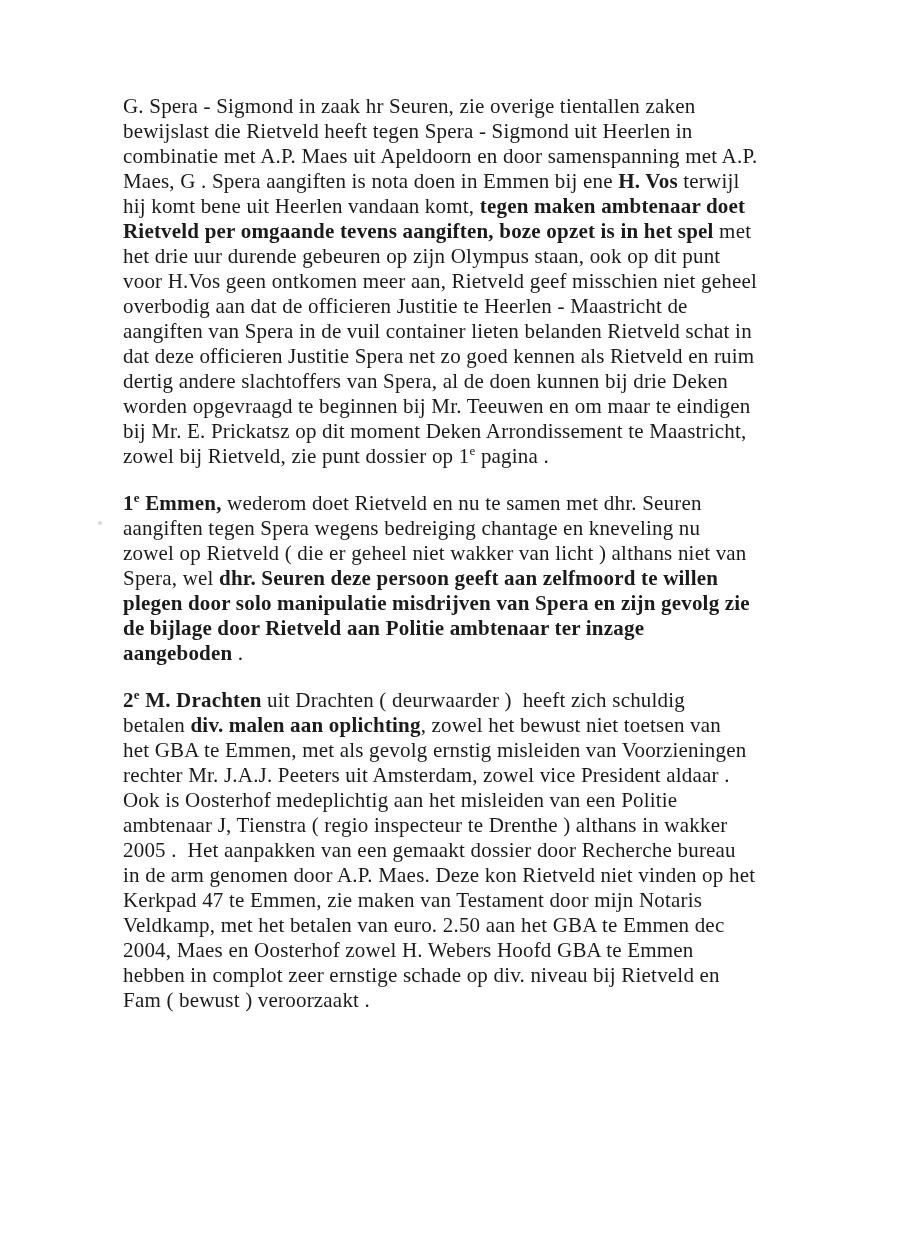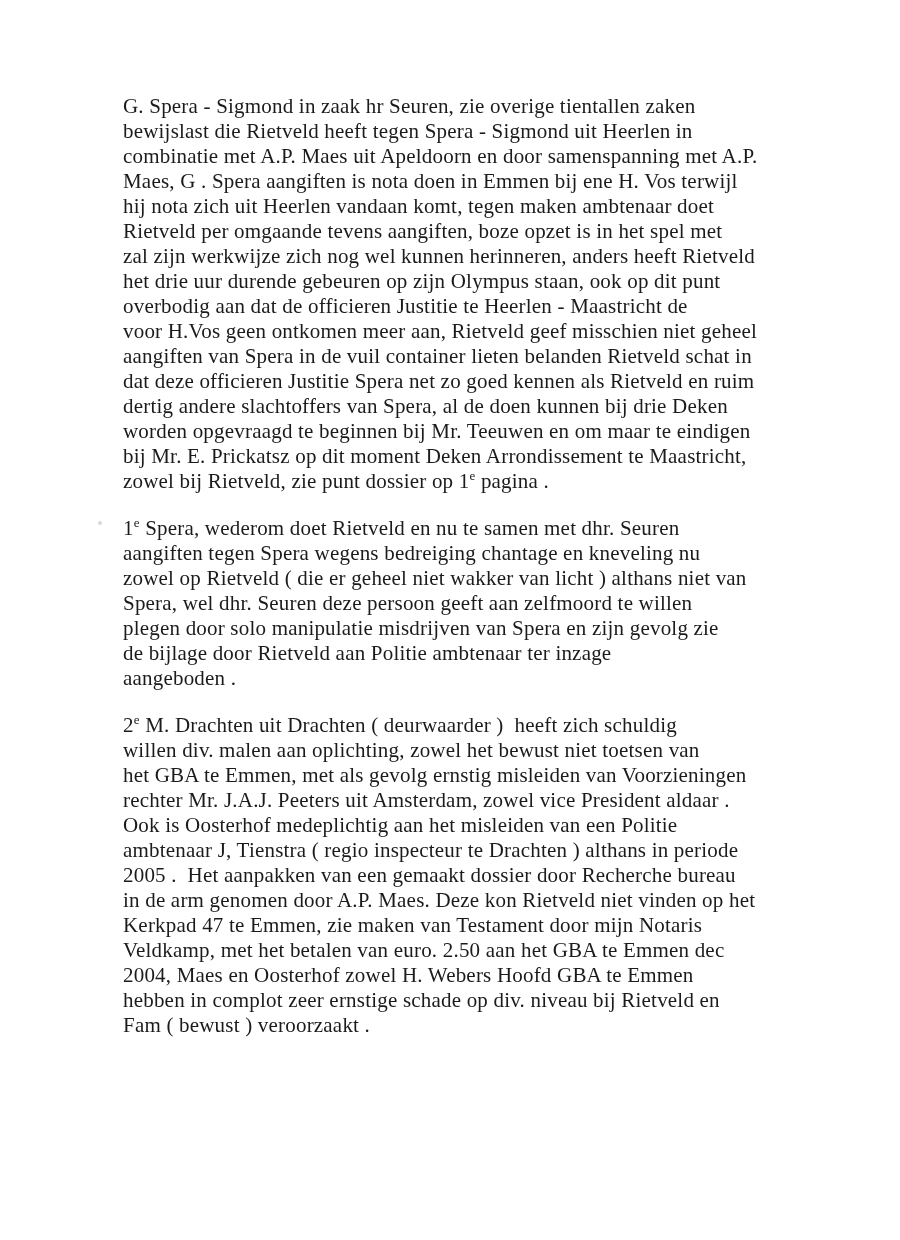--- a/index.html
+++ b/index.html
@@ -29,21 +29,21 @@
   .block {
     margin: 0 0 22px 0;
   }
   .line {
     white-space: pre;
     font-size: 21px;
     line-height: 25px;
     letter-spacing: 0.2px;
   }
   .bold {
-    font-weight: normal;
+    font-weight: bold;
   }
   sup {
     font-size: 0.62em;
     line-height: 0;
     vertical-align: super;
   }
   .speck {
     position: absolute;
     left: 98px;
     top: 521px;
@@ -57,49 +57,48 @@
 <body style="background: rgb(255, 255, 255);">
 
 <div class="scan-page">
   <div class="speck"></div>
   <div class="doc-body" style="color: rgb(27, 27, 27);">
       <div class="block paragraph">
         <div class="line"><span>G. Spera - Sigmond in zaak hr Seuren, zie overige tientallen zaken</span></div>
         <div class="line"><span>bewijslast die Rietveld heeft tegen Spera - Sigmond uit Heerlen in</span></div>
         <div class="line"><span>combinatie met A.P. Maes uit Apeldoorn en door samenspanning met A.P.</span></div>
         <div class="line"><span>Maes, G . Spera aangiften is nota doen in Emmen bij ene </span><span class="bold">H. Vos</span><span> terwijl</span></div>
-        <div class="line"><span>hij nota zich uit Heerlen vandaan komt, </span><span class="bold">tegen maken ambtenaar doet</span></div>
+        <div class="line"><span>hij komt bene uit Heerlen vandaan komt, </span><span class="bold">tegen maken ambtenaar doet</span></div>
         <div class="line"><span class="bold">Rietveld per omgaande tevens aangiften, boze opzet is in het spel</span><span> met</span></div>
-        <div class="line"><span>zal zijn werkwijze zich nog wel kunnen herinneren, anders heeft Rietveld</span></div>
         <div class="line"><span>het drie uur durende gebeuren op zijn Olympus staan, ook op dit punt</span></div>
+        <div class="line"><span>voor H.Vos geen ontkomen meer aan, Rietveld geef misschien niet geheel</span></div>
         <div class="line"><span>overbodig aan dat de officieren Justitie te Heerlen - Maastricht de</span></div>
-        <div class="line"><span>voor H.Vos geen ontkomen meer aan, Rietveld geef misschien niet geheel</span></div>
         <div class="line"><span>aangiften van Spera in de vuil container lieten belanden Rietveld schat in</span></div>
         <div class="line"><span>dat deze officieren Justitie Spera net zo goed kennen als Rietveld en ruim</span></div>
         <div class="line"><span>dertig andere slachtoffers van Spera, al de doen kunnen bij drie Deken</span></div>
         <div class="line"><span>worden opgevraagd te beginnen bij Mr. Teeuwen en om maar te eindigen</span></div>
         <div class="line"><span>bij Mr. E. Prickatsz op dit moment Deken Arrondissement te Maastricht,</span></div>
         <div class="line"><span>zowel bij Rietveld, zie punt dossier op 1</span><sup>e</sup><span> pagina .</span></div>
       </div>
       <div class="block paragraph">
-        <div class="line"><span class="bold">1</span><sup class="bold">e</sup><span class="bold"> Spera,</span><span> wederom doet Rietveld en nu te samen met dhr. Seuren</span></div>
+        <div class="line"><span class="bold">1</span><sup class="bold">e</sup><span class="bold"> Emmen,</span><span> wederom doet Rietveld en nu te samen met dhr. Seuren</span></div>
         <div class="line"><span>aangiften tegen Spera wegens bedreiging chantage en kneveling nu</span></div>
         <div class="line"><span>zowel op Rietveld ( die er geheel niet wakker van licht ) althans niet van</span></div>
         <div class="line"><span>Spera, wel </span><span class="bold">dhr. Seuren deze persoon geeft aan zelfmoord te willen</span></div>
         <div class="line"><span class="bold">plegen door solo manipulatie misdrijven van Spera en zijn gevolg zie</span></div>
         <div class="line"><span class="bold">de bijlage door Rietveld aan Politie ambtenaar ter inzage</span></div>
         <div class="line"><span class="bold">aangeboden</span><span> .</span></div>
       </div>
       <div class="block paragraph">
         <div class="line"><span class="bold">2</span><sup class="bold">e</sup><span class="bold"> M. Drachten</span><span> uit Drachten ( deurwaarder )  heeft zich schuldig</span></div>
-        <div class="line"><span>willen </span><span class="bold">div. malen aan oplichting</span><span>, zowel het bewust niet toetsen van</span></div>
+        <div class="line"><span>betalen </span><span class="bold">div. malen aan oplichting</span><span>, zowel het bewust niet toetsen van</span></div>
         <div class="line"><span>het GBA te Emmen, met als gevolg ernstig misleiden van Voorzieningen</span></div>
         <div class="line"><span>rechter Mr. J.A.J. Peeters uit Amsterdam, zowel vice President aldaar .</span></div>
         <div class="line"><span>Ook is Oosterhof medeplichtig aan het misleiden van een Politie</span></div>
-        <div class="line"><span>ambtenaar J, Tienstra ( regio inspecteur te Drachten ) althans in periode</span></div>
+        <div class="line"><span>ambtenaar J, Tienstra ( regio inspecteur te Drenthe ) althans in wakker</span></div>
         <div class="line"><span>2005 .  Het aanpakken van een gemaakt dossier door Recherche bureau</span></div>
         <div class="line"><span>in de arm genomen door A.P. Maes. Deze kon Rietveld niet vinden op het</span></div>
         <div class="line"><span>Kerkpad 47 te Emmen, zie maken van Testament door mijn Notaris</span></div>
         <div class="line"><span>Veldkamp, met het betalen van euro. 2.50 aan het GBA te Emmen dec</span></div>
         <div class="line"><span>2004, Maes en Oosterhof zowel H. Webers Hoofd GBA te Emmen</span></div>
         <div class="line"><span>hebben in complot zeer ernstige schade op div. niveau bij Rietveld en</span></div>
         <div class="line"><span>Fam ( bewust ) veroorzaakt .</span></div>
       </div>
     </div>
 </div>

